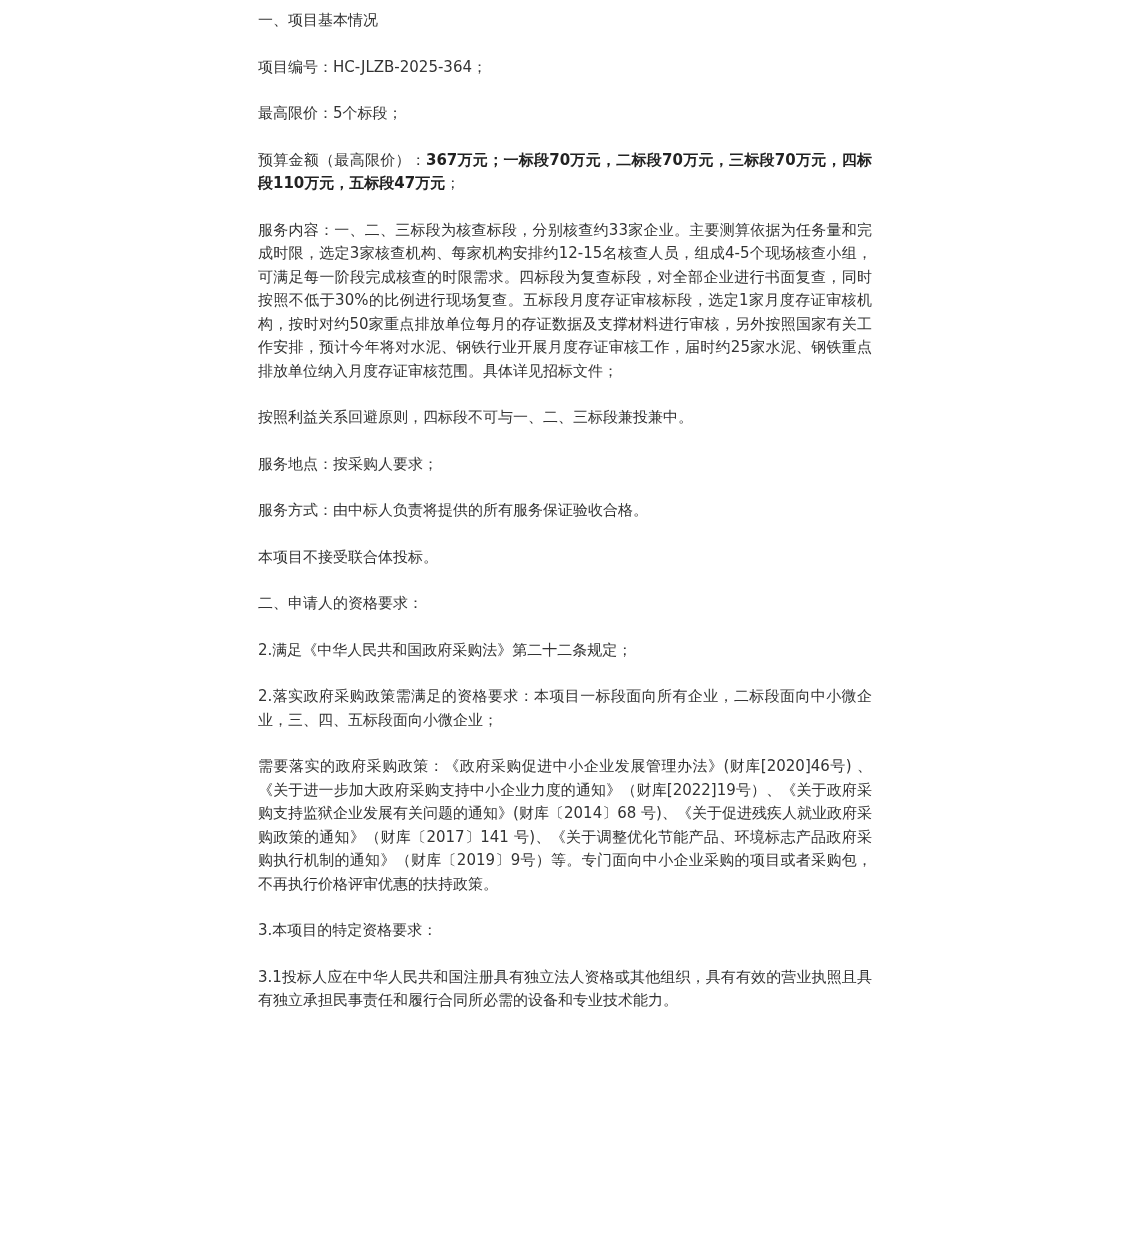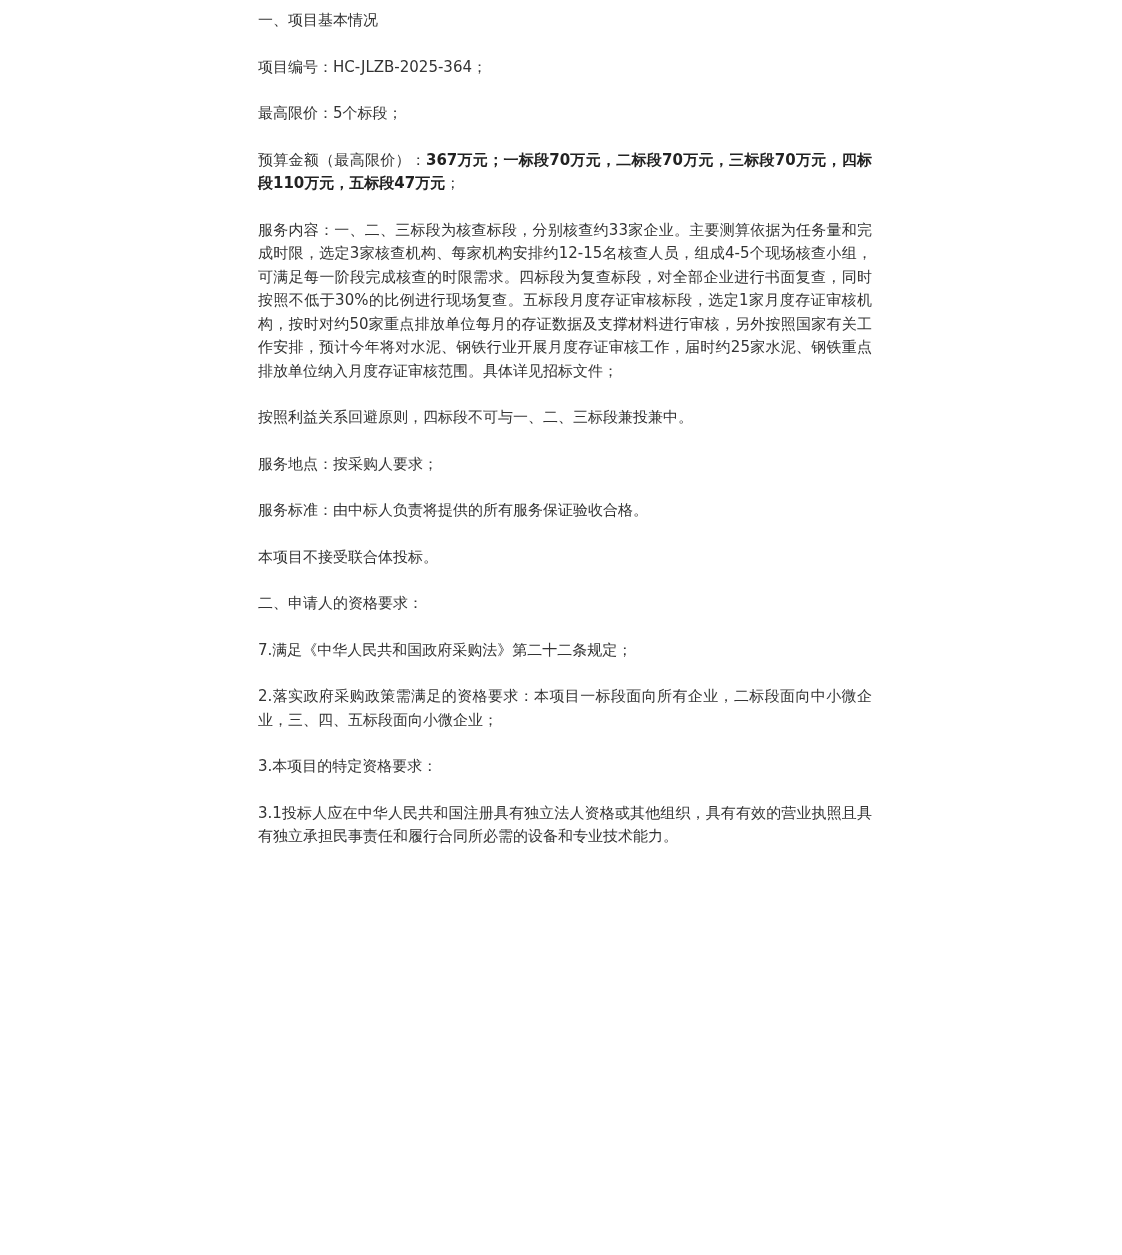--- a/index.html
+++ b/index.html
@@ -50,28 +50,29 @@
   <p><span>预算金额（最高限价）：</span><b>367万元；一标段70万元，二标段70万元，三标段70万元，四标段110万元，五标段47万元</b><span>；</span></p>
 
   <p><span>服务内容：</span><span>一、二、三标段为核查标段，分别核查约33家企业。主要测算依据为任务量和完成时限，选定3家核查机构、每家机构安排约12-15名核查人员，组成4-5个现场核查小组，可满足每一阶段完成核查的时限需求。四标段为复查标段，对全部企业进行书面复查，同时按照不低于30%的比例进行现场复查。五标段月度存证审核标段，选定1家月度存证审核机构，按时对约50家重点排放单位每月的存证数据及支撑材料进行审核，另外按照国家有关工作安排，预计今年将对水泥、钢铁行业开展月度存证审核工作，届时约25家水泥、钢铁重点排放单位纳入月度存证审核范围。具体详见招标文件；</span></p>
 
   <p>按照利益关系回避原则，四标段不可与一、二、三标段兼投兼中。</p>
 
 
   <p><span>服务地点：</span><span>按采购人要求；</span></p>
 
 
-  <p><span>服务标准：</span><span>由中标人负责将提供的所有服务保证验收合格。</span></p>
+  <p><span>服务方式：</span><span>由中标人负责将提供的所有服务保证验收合格。</span></p>
 
   <p>本项目不接受联合体投标。</p>
 
   <p>二、申请人的资格要求：</p>
 
-  <p>7.满足《中华人民共和国政府采购法》第二十二条规定；</p>
+  <p>2.满足《中华人民共和国政府采购法》第二十二条规定；</p>
 
   <p>2.落实政府采购政策需满足的资格要求：本项目一标段面向所有企业，二标段面向中小微企业，三、四、五标段面向小微企业；</p>
 
+  <p>需要落实的政府采购政策：《政府采购促进中小企业发展管理办法》(财库[2020]46号) 、《关于进一步加大政府采购支持中小企业力度的通知》（财库[2022]19号）、《关于政府采购支持监狱企业发展有关问题的通知》(财库〔2014〕68 号)、《关于促进残疾人就业政府采购政策的通知》（财库〔2017〕141 号)、《关于调整优化节能产品、环境标志产品政府采购执行机制的通知》（财库〔2019〕9号）等。专门面向中小企业采购的项目或者采购包，不再执行价格评审优惠的扶持政策。</p>
 
   <p>3.本项目的特定资格要求：</p>
 
   <p>3.1投标人应在中华人民共和国注册具有独立法人资格或其他组织，具有有效的营业执照且具有独立承担民事责任和履行合同所必需的设备和专业技术能力。</p>
 
 </div>
 
 </body></html>

